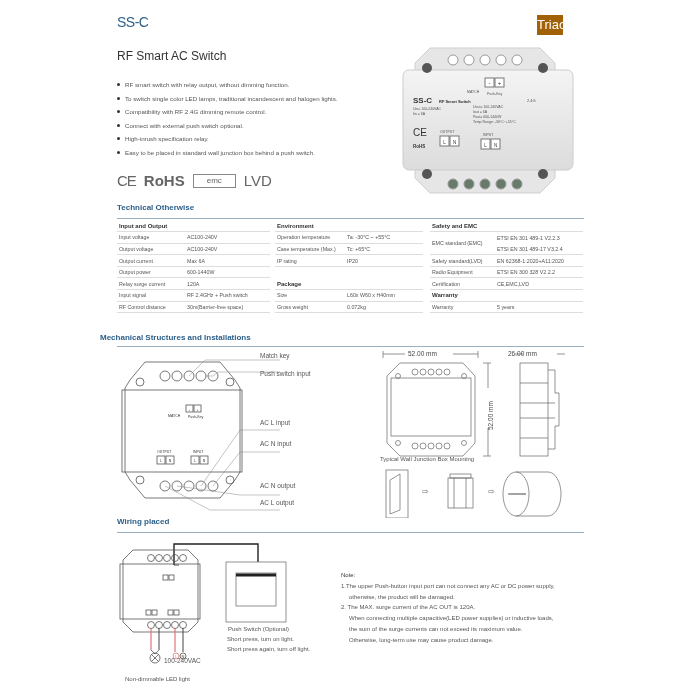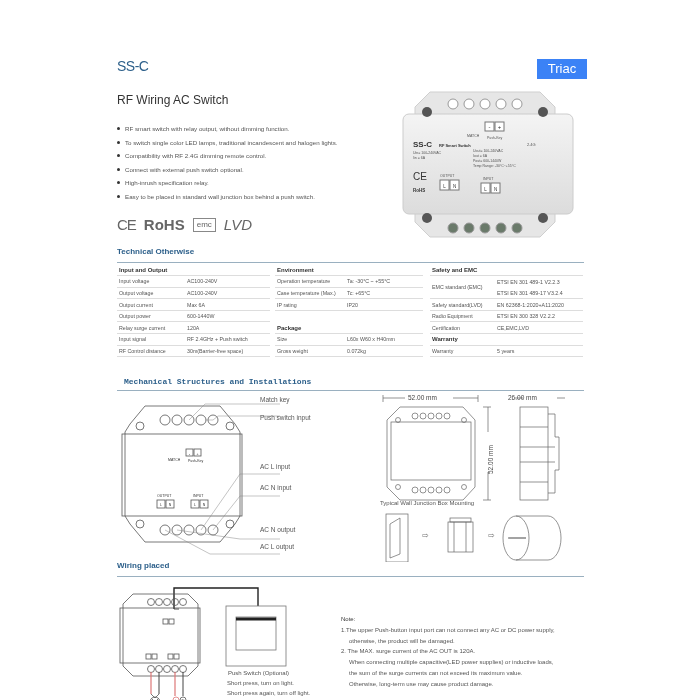--- a/index.html
+++ b/index.html
@@ -1,50 +1,50 @@
 <!DOCTYPE html>
 <html><head>
 <meta charset="utf-8">
 <style>
   * { box-sizing: border-box; margin: 0; padding: 0; }
   html, body { width: 700px; height: 700px; background: #ffffff; overflow: hidden; }
   body { font-family: "Liberation Sans", sans-serif; color: #333; position: relative; }
-  .abs { position: absolute; margin-top: 44px; }
+  .abs { position: absolute; }
 
   .model { left: 117px; top: 14px; font-size: 14px; color: #2c5f8a; letter-spacing: -0.5px; }
-  .triac { left: 537px; top: 15px; width: 50px; height: 20px; background: #3b82f6; color: #fff;
+  .triac { left: 537px; top: 15px; width: 26px; height: 20px; background: #a16207; color: #fff;
            font-size: 13px; text-align: center; line-height: 20px; }
   .subtitle { left: 117px; top: 49px; font-size: 12px; color: #333; }
 
   .features { left: 117px; top: 78px; width: 300px; list-style: none; }
   .features li { font-size: 6.2px; color: #555; height: 13.5px; line-height: 13.5px; display: flex; align-items: center; }
   .features li .dot { width: 3px; height: 3px; border-radius: 50%; background: #333; margin-right: 5px; flex: none; }
 
   .certs { left: 117px; top: 172px; display: flex; align-items: center; gap: 8px; color: #666; }
   .certs .ce { font-size: 15px; letter-spacing: -1px; }
   .certs .rohs { font-size: 15px; font-weight: bold; }
-  .certs .emc { font-size: 8px; border: 1px solid #888; padding: 1px 3px; line-height: 10px; }
-  .certs .lvd { font-size: 15px; font-style: italic; }
+  .certs .emc { font-size: 8px; border: 1px solid #888; padding: 1px 13px; line-height: 10px; }
+  .certs .lvd { font-size: 15px; }
 
   .section-title { font-size: 8px; color: #2c5f8a; font-weight: bold; }
   .section-rule { height: 1px; background: #9ab0c0; }
 
   table.params { border-collapse: collapse; font-size: 5.3px; color: #555; }
   table.params td { height: 11.6px; border-bottom: 1px solid #ddd; padding: 0 2px; vertical-align: middle; }
   table.params td.hdr { font-weight: bold; color: #333; font-size: 6px; }
 
   .diag-label { font-size: 6.5px; color: #555; }
   .note { font-size: 6px; color: #555; line-height: 10.8px; }
 </style>
 </head>
 <body>
 
 <div class="abs model">SS-C</div>
 <div class="abs triac">Triac</div>
-<div class="abs subtitle">RF Wiring AC Switch</div>
+<div class="abs subtitle">RF Smart AC Switch</div>
 
 <ul class="abs features">
   <li>
       <span class="dot"></span>
       <span>RF smart switch with relay output, without dimming function.</span>
     </li>
   <li>
       <span class="dot"></span>
       <span>To switch single color LED lamps, traditional incandescent and halogen lights.</span>
     </li>
@@ -229,21 +229,21 @@
   <tr>
         <td class="hdr" colspan="2">Warranty</td>
       </tr>
   <tr>
         <td>Warranty</td>
         <td>5 years</td>
       </tr>
 </tbody>
   </table>
 
-<div class="abs section-title" style="left:124px;top:333px;font-family:Liberation Mono, monospace;">Mechanical Structures and Installations</div>
+<div class="abs section-title" style="left:100px;top:333px;">Mechanical Structures and Installations</div>
 <div class="abs section-rule" style="left:117px;top:346px;width:467px;"></div>
 
 <div class="abs" style="left:110px;top:350px;width:240px;height:165px;">
   <svg width="240" height="165" viewBox="0 0 240 165" fill="none" stroke="#555" stroke-width="0.8">
     <polygon points="35,12 110,12 125,30 130,38 130,122 125,130 110,148 35,148 20,130 15,122 15,38 20,30"></polygon>
     <rect x="12" y="40" width="120" height="82"></rect>
     <g>
       <circle cx="55" cy="26" r="5"></circle>
         <circle cx="67" cy="26" r="5"></circle>
         <circle cx="79" cy="26" r="5"></circle>

